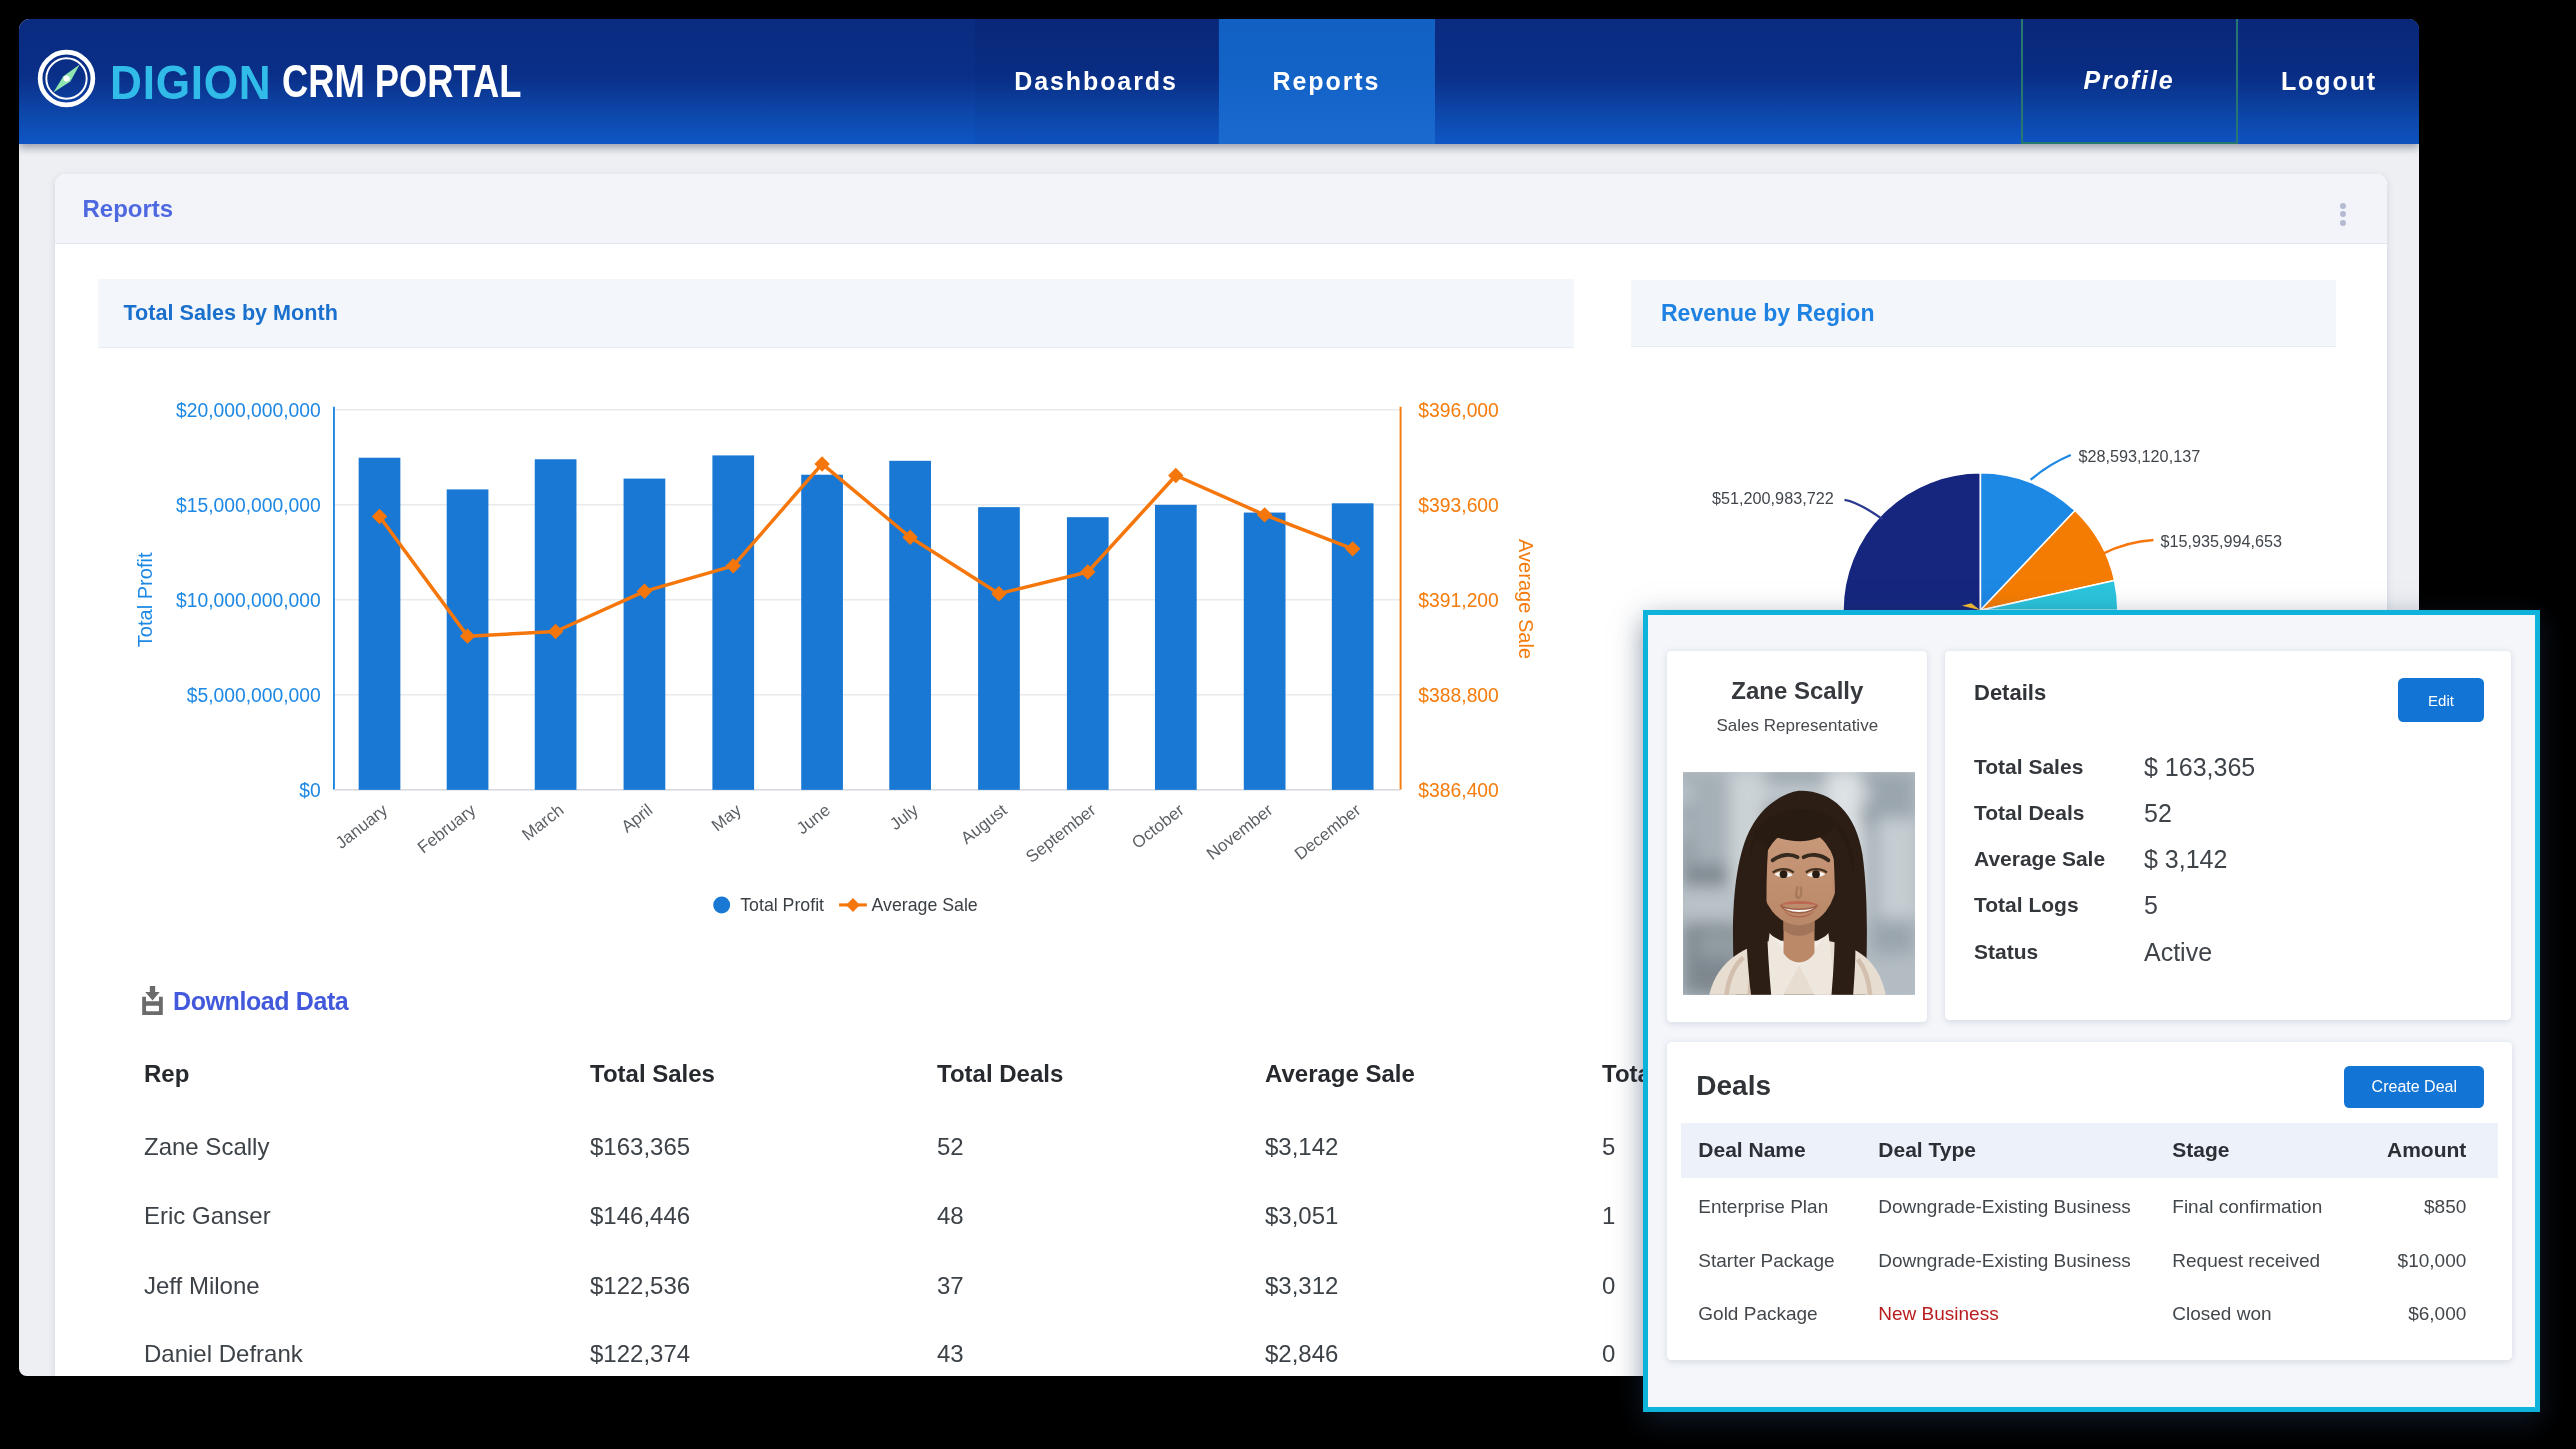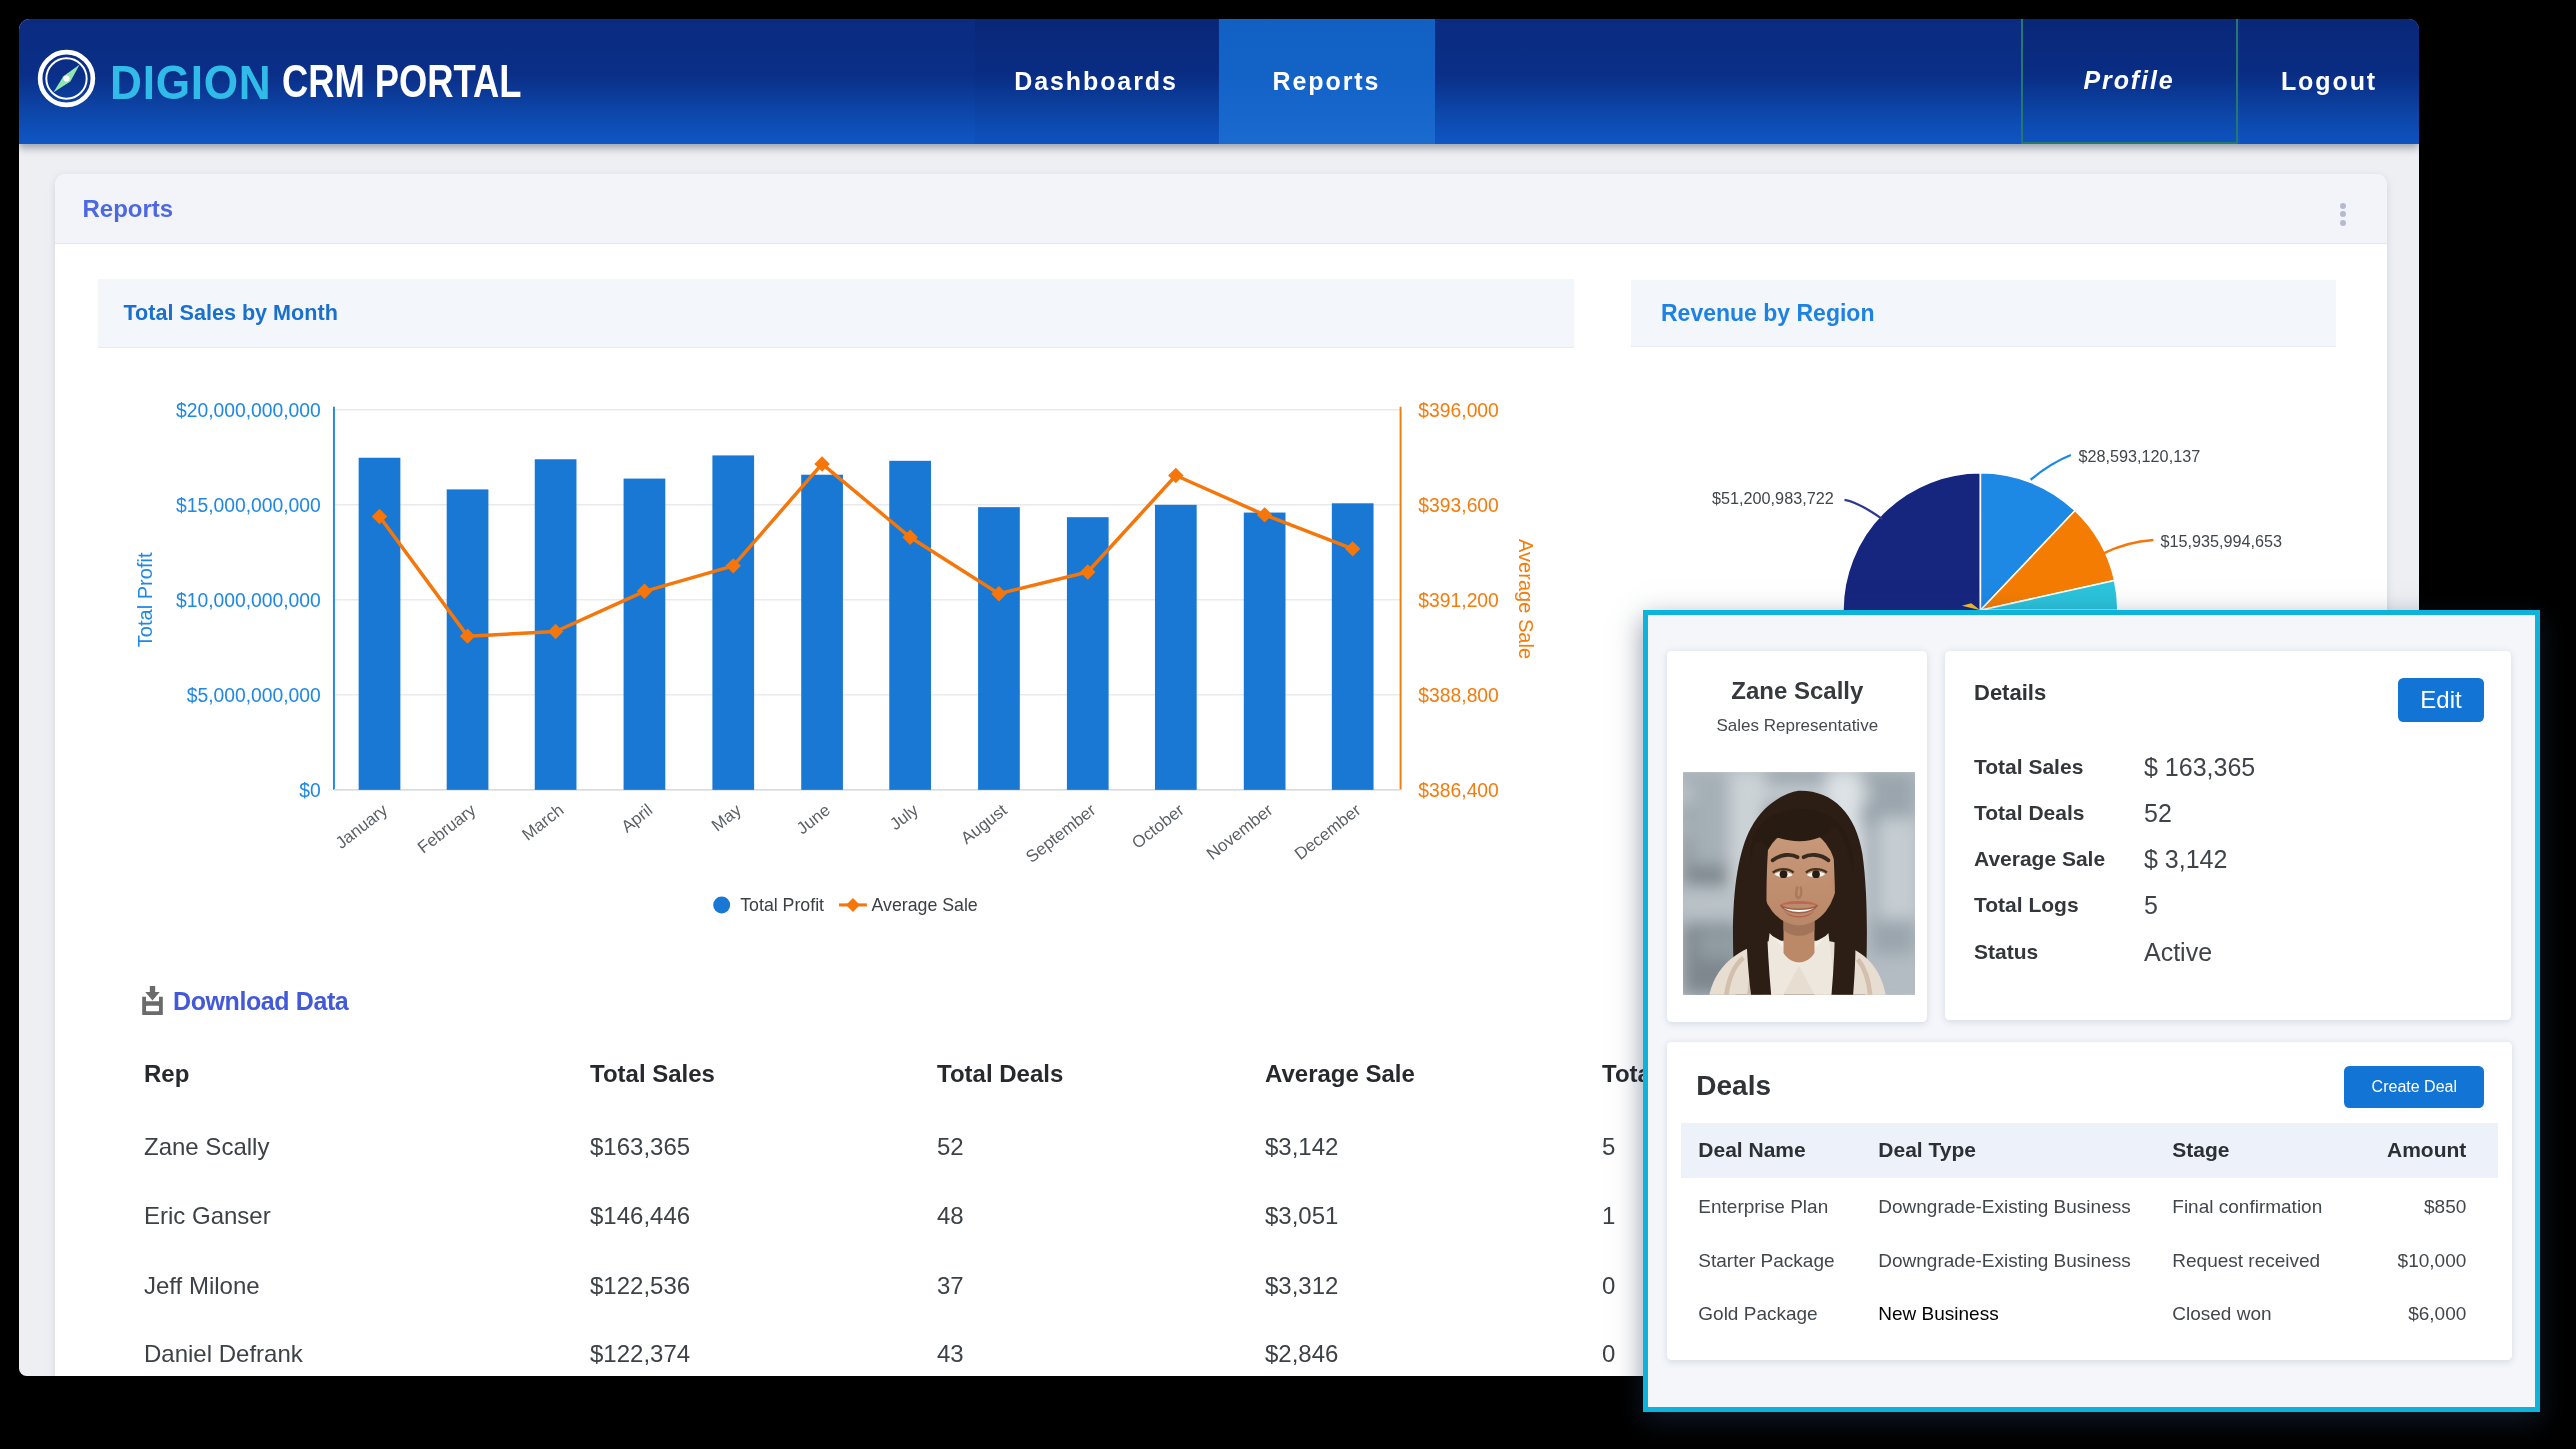--- a/index.html
+++ b/index.html
@@ -262,21 +262,21 @@
 <path d="M126 172 C136 170 164 170 174 172 C166 165 134 165 126 172 Z" fill="#bd6852"></path>
 <path d="M130 179 C140 189 160 189 170 179 C162 191 138 191 130 179 Z" fill="#b25f4b"></path>
 
 <path d="M90 88 C100 42 188 30 212 82 C220 100 222 114 220 132 C214 96 206 80 196 70 C180 90 150 94 120 84 C108 96 100 120 96 152 C88 128 84 106 90 88 Z" fill="#281b12"></path>
 <path d="M92 92 C78 150 80 220 88 288 L114 288 C108 220 106 158 110 98 C104 90 98 88 92 92 Z" fill="#2c1e15"></path>
 <path d="M210 92 C224 150 226 220 220 288 L192 288 C198 220 198 158 194 96 C200 88 206 88 210 92 Z" fill="#2c1e15"></path>
 </svg>
   </div>
   <div class="mcard" style="left:297px;top:36px;width:566px;height:369px;">
     <div class="abs" style="left:29px;top:29px;font-size:22px;font-weight:700;color:#303338;">Details</div>
-    <div class="btn" style="left:453px;top:27px;width:86px;height:44px;font-size:24px;border-radius:5.4px;">Edit</div>
+    <div class="btn" style="left:453px;top:27px;width:86px;height:44px;font-size:15px;border-radius:5.4px;">Edit</div>
     <div id="detailrows">
 <div class="cell" style="left:29px;top:116px;font-size:21px;font-weight:700;color:#33373b;">Total Sales</div>
 <div class="cell" style="left:199px;top:116px;font-size:25px;color:#3f444a;">$ 163,365</div>
 <div class="cell" style="left:29px;top:162px;font-size:21px;font-weight:700;color:#33373b;">Total Deals</div>
 <div class="cell" style="left:199px;top:162px;font-size:25px;color:#3f444a;">52</div>
 <div class="cell" style="left:29px;top:208px;font-size:21px;font-weight:700;color:#33373b;">Average Sale</div>
 <div class="cell" style="left:199px;top:208px;font-size:25px;color:#3f444a;">$ 3,142</div>
 <div class="cell" style="left:29px;top:254px;font-size:21px;font-weight:700;color:#33373b;">Total Logs</div>
 <div class="cell" style="left:199px;top:254px;font-size:25px;color:#3f444a;">5</div>
 <div class="cell" style="left:29px;top:301px;font-size:21px;font-weight:700;color:#33373b;">Status</div>
@@ -294,19 +294,19 @@
 <div class="cell" style="right:46px;top:108px;font-size:21px;font-weight:700;color:#2c3035;">Amount</div>
 <div class="cell" style="left:31px;top:165px;font-size:19px;color:#42474c;">Enterprise Plan</div>
 <div class="cell" style="left:211px;top:165px;font-size:19px;color:#42474c;">Downgrade-Existing Business</div>
 <div class="cell" style="left:505px;top:165px;font-size:19px;color:#42474c;">Final confirmation</div>
 <div class="cell" style="right:46px;top:165px;font-size:19px;color:#42474c;">$850</div>
 <div class="cell" style="left:31px;top:219px;font-size:19px;color:#42474c;">Starter Package</div>
 <div class="cell" style="left:211px;top:219px;font-size:19px;color:#42474c;">Downgrade-Existing Business</div>
 <div class="cell" style="left:505px;top:219px;font-size:19px;color:#42474c;">Request received</div>
 <div class="cell" style="right:46px;top:219px;font-size:19px;color:#42474c;">$10,000</div>
 <div class="cell" style="left:31px;top:272px;font-size:19px;color:#42474c;">Gold Package</div>
-<div class="cell" style="left:211px;top:272px;font-size:19px;color:#000000;text-align:right;">New Business</div>
+<div class="cell" style="left:211px;top:272px;font-size:19px;color:#b91c1c;text-align:right;">New Business</div>
 <div class="cell" style="left:505px;top:272px;font-size:19px;color:#42474c;">Closed won</div>
 <div class="cell" style="right:46px;top:272px;font-size:19px;color:#42474c;">$6,000</div>
 </div>
   </div>
 </div>
 
 
 </body></html>

